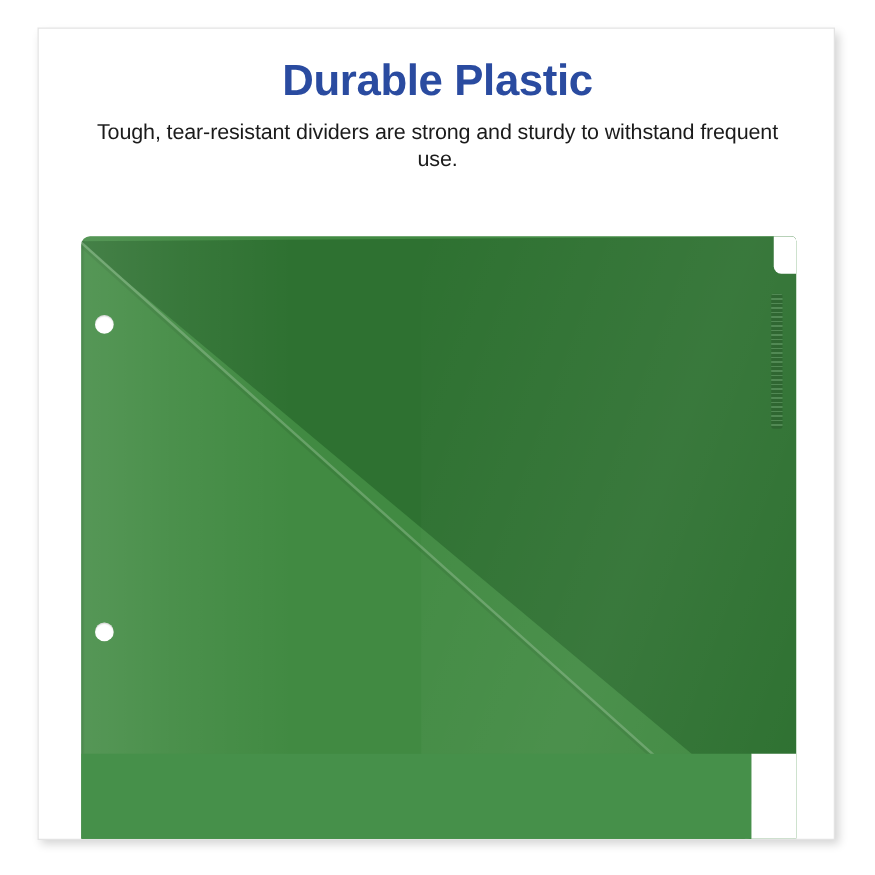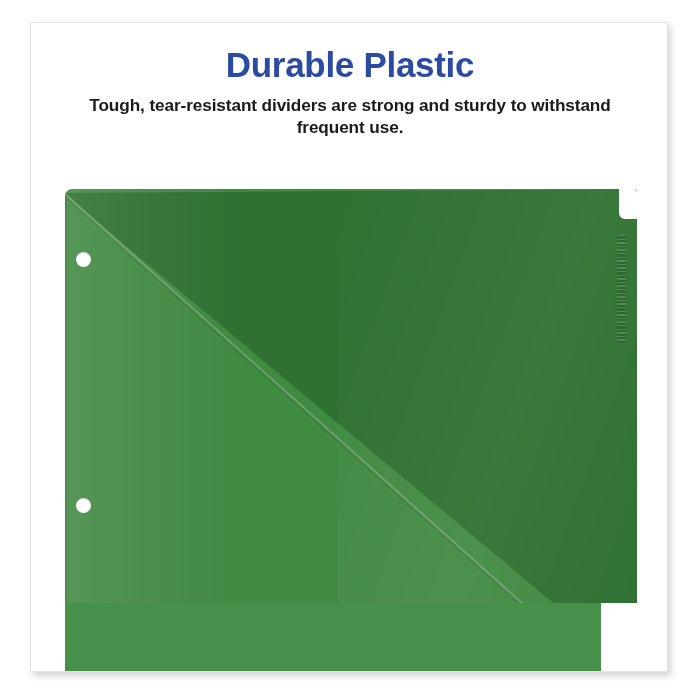--- a/index.html
+++ b/index.html
@@ -49,21 +49,21 @@
     letter-spacing: -0.3px;
     line-height: 1.05;
     margin: 0;
     padding: 0;
   }
 
   #subhead {
     margin: 10px auto 0 auto;
     width: 580px;
     font-size: 17.2px;
-    font-weight: bold;
+    font-weight: normal;
     color: #1b1b1b;
     line-height: 1.30;
     letter-spacing: -0.1px;
   }
 
   
   #divider-assembly {
     position: absolute;
     left: 34px;      
     top: 166px;      

